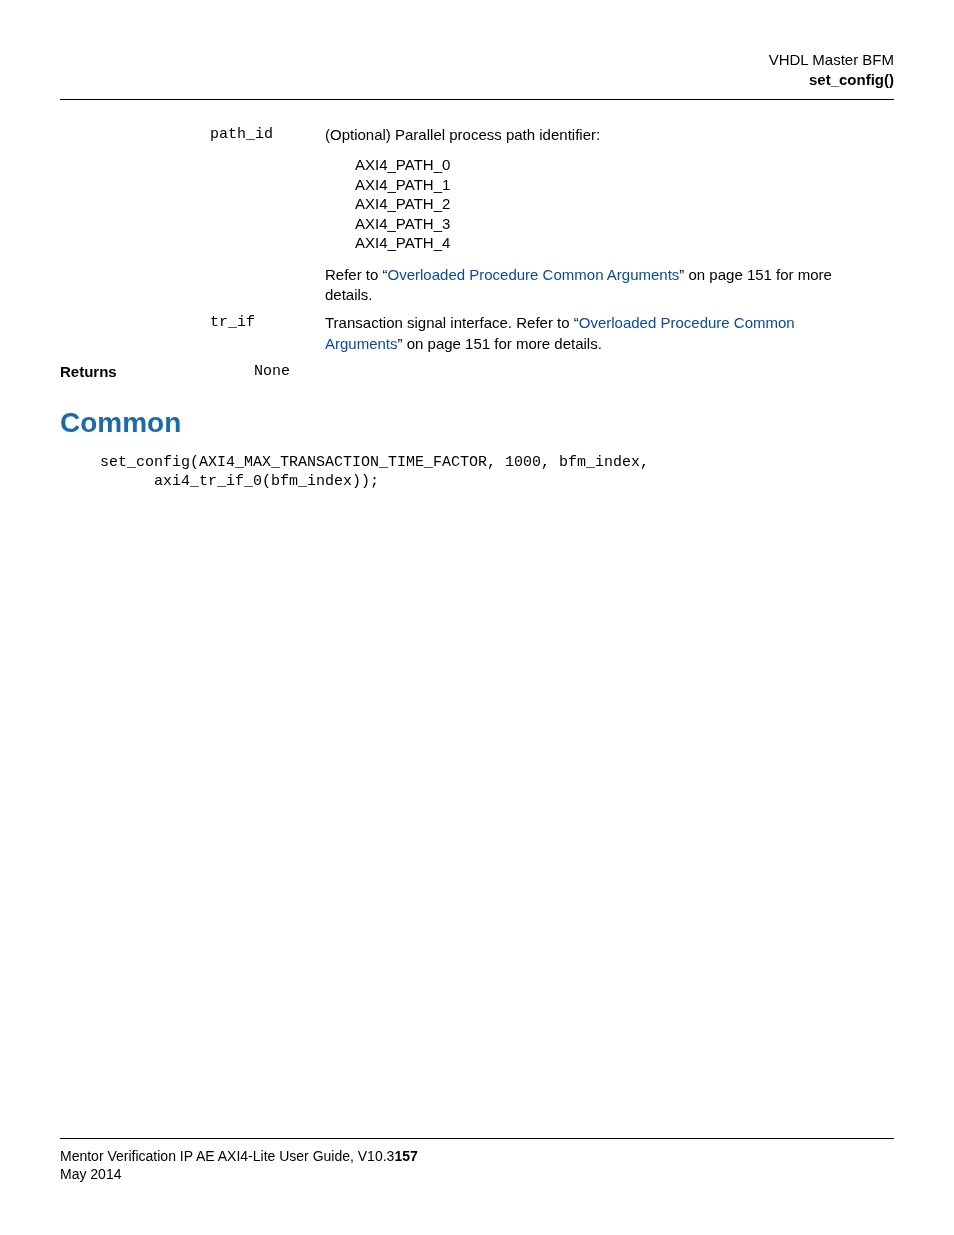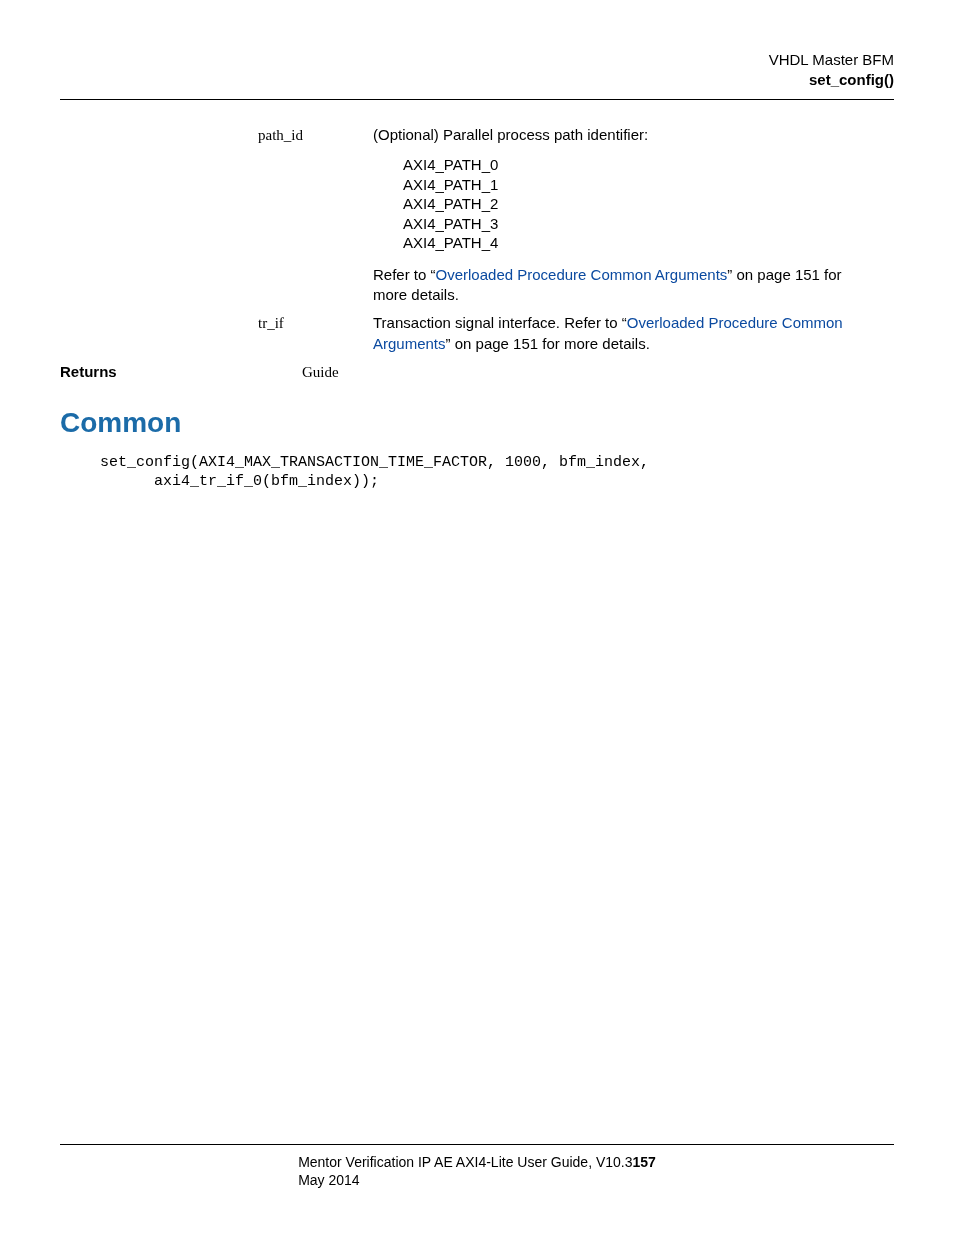--- a/index.html
+++ b/index.html
@@ -34,22 +34,21 @@
   }
   .label-col {
     width: 150px;
     flex-shrink: 0;
     font-weight: bold;
     font-family: Arial, Helvetica, sans-serif;
   }
   .name-col {
     width: 115px;
     flex-shrink: 0;
-    font-family: Liberation Serif, serif;
-    margin-left: 48px;
+    font-family: Liberation Mono, monospace;
   }
   .desc-col {
     flex: 1;
     padding-right: 30px;
   }
   .enum-list {
     padding-left: 30px;
     margin: 10px 0 12px 0;
     line-height: 1.3;
   }
@@ -64,27 +63,27 @@
   }
   .code {
     font-family: "Courier New", monospace;
     white-space: pre;
     margin-left: 40px;
     font-size: 15px;
     line-height: 1.25;
   }
   .footer {
     position: absolute;
-    bottom: 46px;
+    bottom: 52px;
     left: 60px;
     right: 60px;
     border-top: 1.5px solid #000;
     padding-top: 8px;
     display: flex;
-    justify-content: center;
+    justify-content: flex-start;
     font-size: 14px;
     line-height: 1.3;
   }
   .footer .left { }
   .footer .right { font-weight: bold; }
 </style>
 </head>
 <body>
 
 <div class="page">
@@ -115,21 +114,21 @@
   <div class="param-row">
     <div class="label-col"></div>
     <div class="name-col">tr_if</div>
     <div class="desc-col">
       <span>Transaction signal interface. Refer to “</span><span class="link">Overloaded Procedure Common Arguments</span><span>” on page 151 for more details.</span>
     </div>
   </div>
 
   <div class="param-row" style="margin-top:6px;gap:44px;">
     <div class="label-col">Returns</div>
-    <div class="name-col" style="font-weight:normal;">Guide</div>
+    <div class="name-col" style="font-weight:normal;">None</div>
     <div class="desc-col"></div>
   </div>
 
   <div class="example-h">Common</div>
 
   <div class="code">set_config(AXI4_MAX_TRANSACTION_TIME_FACTOR, 1000, bfm_index,
       axi4_tr_if_0(bfm_index));</div>
 
 </div>
 

